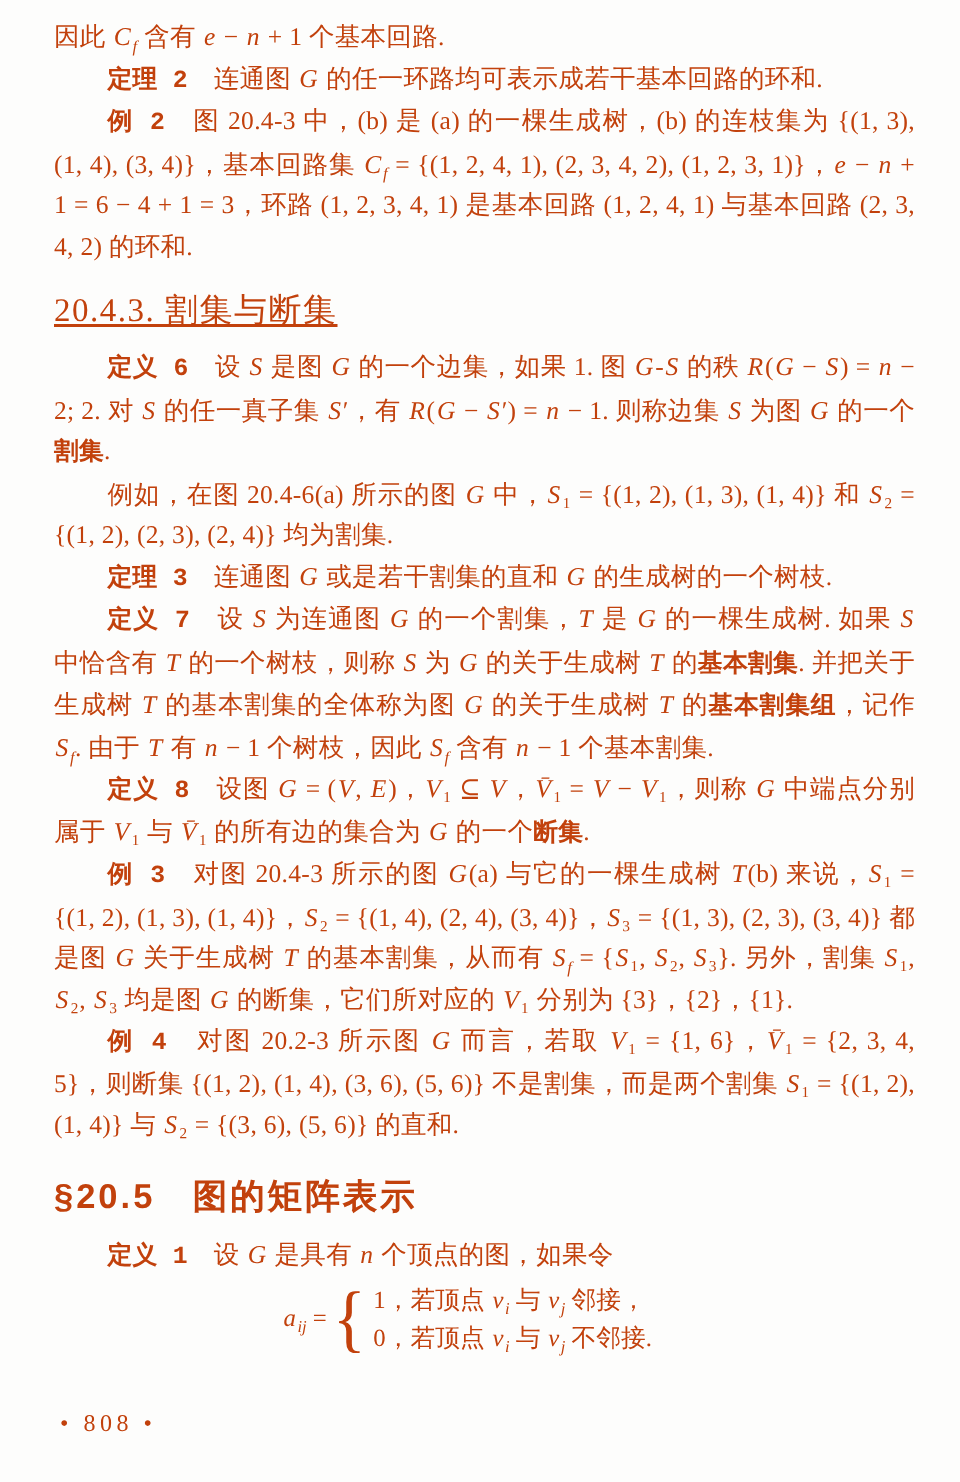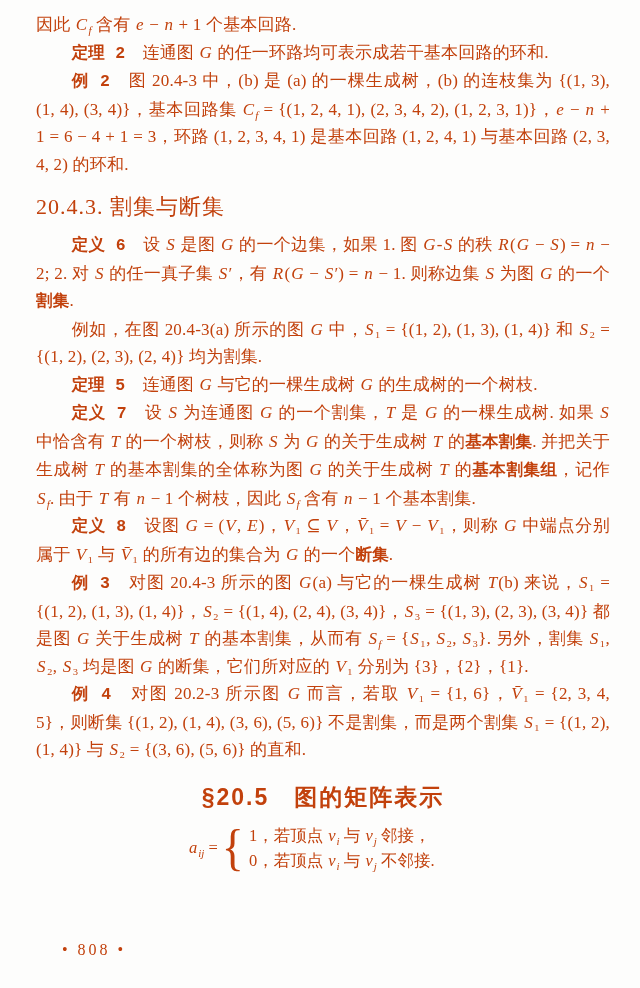--- a/index.html
+++ b/index.html
@@ -43,26 +43,26 @@
     font-family: "Liberation Serif", "DejaVu Serif", serif;
     font-size: 11px;
     line-height: 0;
   }
   h3.subsection {
     margin: 14px 0 9px 0;
     font-size: 22px;
     font-weight: 400;
     letter-spacing: 1px;
     font-family: "Liberation Serif", "DejaVu Serif", serif;
+    text-decoration: underline;
   }
   h2.chapter {
     margin: 18px 0 10px 0;
     font-size: 23px;
     font-weight: 700;
-    text-align: center;
     letter-spacing: 2px;
     font-family: "Liberation Sans", "DejaVu Sans", sans-serif;
   }
   .formula {
     display: flex;
     align-items: center;
     margin: 3px 0 17px 152px;
     font-size: 16.5px;
   }
   .formula .lhs { margin-right: 4px; }
@@ -71,44 +71,45 @@
     font-size: 46px;
     font-weight: 400;
     line-height: 1;
     margin-right: 5px;
     transform: scaleY(1.08);
   }
   .formula .cases { display: flex; flex-direction: column; }
   .formula .case-line { line-height: 25px; text-align: left; }
   .footer {
     position: absolute;
-    left: 62px;
+    left: 40px;
     top: 941px;
     font-size: 16px;
     letter-spacing: 3px;
     font-family: "Liberation Serif", "DejaVu Serif", serif;
   }
 </style>
 </head>
 <body>
 
 <div class="sheet">
   <div class="page-body">
       <p class="para"><span>因此 </span><span class="mi">C</span><sub class="msub">f</sub><span> 含有 </span><span class="mi">e</span><span> − </span><span class="mi">n</span><span> + 1 个基本回路.</span></p>
       <p class="para indent"><span class="b">定理 2</span><span>　连通图 </span><span class="mi">G</span><span> 的任一环路均可表示成若干基本回路的环和.</span></p>
       <p class="para indent"><span class="b">例 2</span><span>　图 20.4-3 中，(b) 是 (a) 的一棵生成树，(b) 的连枝集为 {(1, 3), (1, 4), (3, 4)}，基本回路集 </span><span class="mi">C</span><sub class="msub">f</sub><span> = {(1, 2, 4, 1), (2, 3, 4, 2), (1, 2, 3, 1)}，</span><span class="mi">e</span><span> − </span><span class="mi">n</span><span> + 1 = 6 − 4 + 1 = 3，环路 (1, 2, 3, 4, 1) 是基本回路 (1, 2, 4, 1) 与基本回路 (2, 3, 4, 2) 的环和.</span></p>
       <h3 class="subsection">20.4.3. 割集与断集</h3>
       <p class="para indent"><span class="b">定义 6</span><span>　设 </span><span class="mi">S</span><span> 是图 </span><span class="mi">G</span><span> 的一个边集，如果 1. 图 </span><span class="mi">G</span><span>-</span><span class="mi">S</span><span> 的秩 </span><span class="mi">R</span><span>(</span><span class="mi">G</span><span> − </span><span class="mi">S</span><span>) = </span><span class="mi">n</span><span> − 2; 2. 对 </span><span class="mi">S</span><span> 的任一真子集 </span><span class="mi">S′</span><span>，有 </span><span class="mi">R</span><span>(</span><span class="mi">G</span><span> − </span><span class="mi">S′</span><span>) = </span><span class="mi">n</span><span> − 1. 则称边集 </span><span class="mi">S</span><span> 为图 </span><span class="mi">G</span><span> 的一个</span><span class="b">割集</span><span>.</span></p>
-      <p class="para indent"><span>例如，在图 20.4-3(a) 所示的图 </span><span class="mi">G</span><span> 中，</span><span class="mi">S</span><span>₁ = {(1, 2), (1, 3), (1, 4)} 和 </span><span class="mi">S</span><span>₂ = {(1, 2), (2, 3), (2, 4)} 均为割集.</span></p>
-      <p class="para indent"><span class="b">定理 5</span><span>　连通图 </span><span class="mi">G</span><span> 与它的一棵生成树 </span><span class="mi">G</span><span> 的生成树的一个树枝.</span></p>
+      <p class="para indent"><span>例如，在图 20.4-6(a) 所示的图 </span><span class="mi">G</span><span> 中，</span><span class="mi">S</span><span>₁ = {(1, 2), (1, 3), (1, 4)} 和 </span><span class="mi">S</span><span>₂ = {(1, 2), (2, 3), (2, 4)} 均为割集.</span></p>
+      <p class="para indent"><span class="b">定理 3</span><span>　连通图 </span><span class="mi">G</span><span> 或是若干割集的直和 </span><span class="mi">G</span><span> 的生成树的一个树枝.</span></p>
       <p class="para indent"><span class="b">定义 7</span><span>　设 </span><span class="mi">S</span><span> 为连通图 </span><span class="mi">G</span><span> 的一个割集，</span><span class="mi">T</span><span> 是 </span><span class="mi">G</span><span> 的一棵生成树. 如果 </span><span class="mi">S</span><span> 中恰含有 </span><span class="mi">T</span><span> 的一个树枝，则称 </span><span class="mi">S</span><span> 为 </span><span class="mi">G</span><span> 的关于生成树 </span><span class="mi">T</span><span> 的</span><span class="b">基本割集</span><span>. 并把关于生成树 </span><span class="mi">T</span><span> 的基本割集的全体称为图 </span><span class="mi">G</span><span> 的关于生成树 </span><span class="mi">T</span><span> 的</span><span class="b">基本割集组</span><span>，记作 </span><span class="mi">S</span><sub class="msub">f</sub><span>. 由于 </span><span class="mi">T</span><span> 有 </span><span class="mi">n</span><span> − 1 个树枝，因此 </span><span class="mi">S</span><sub class="msub">f</sub><span> 含有 </span><span class="mi">n</span><span> − 1 个基本割集.</span></p>
       <p class="para indent"><span class="b">定义 8</span><span>　设图 </span><span class="mi">G</span><span> = (</span><span class="mi">V</span><span>, </span><span class="mi">E</span><span>)，</span><span class="mi">V</span><span>₁ ⊆ </span><span class="mi">V</span><span>，</span><span class="mi">V̄</span><span>₁ = </span><span class="mi">V</span><span> − </span><span class="mi">V</span><span>₁，则称 </span><span class="mi">G</span><span> 中端点分别属于 </span><span class="mi">V</span><span>₁ 与 </span><span class="mi">V̄</span><span>₁ 的所有边的集合为 </span><span class="mi">G</span><span> 的一个</span><span class="b">断集</span><span>.</span></p>
       <p class="para indent"><span class="b">例 3</span><span>　对图 20.4-3 所示的图 </span><span class="mi">G</span><span>(a) 与它的一棵生成树 </span><span class="mi">T</span><span>(b) 来说，</span><span class="mi">S</span><span>₁ = {(1, 2), (1, 3), (1, 4)}，</span><span class="mi">S</span><span>₂ = {(1, 4), (2, 4), (3, 4)}，</span><span class="mi">S</span><span>₃ = {(1, 3), (2, 3), (3, 4)} 都是图 </span><span class="mi">G</span><span> 关于生成树 </span><span class="mi">T</span><span> 的基本割集，从而有 </span><span class="mi">S</span><sub class="msub">f</sub><span> = {</span><span class="mi">S</span><span>₁, </span><span class="mi">S</span><span>₂, </span><span class="mi">S</span><span>₃}. 另外，割集 </span><span class="mi">S</span><span>₁, </span><span class="mi">S</span><span>₂, </span><span class="mi">S</span><span>₃ 均是图 </span><span class="mi">G</span><span> 的断集，它们所对应的 </span><span class="mi">V</span><span>₁ 分别为 {3}，{2}，{1}.</span></p>
       <p class="para indent"><span class="b">例 4</span><span>　对图 20.2-3 所示图 </span><span class="mi">G</span><span> 而言，若取 </span><span class="mi">V</span><span>₁ = {1, 6}，</span><span class="mi">V̄</span><span>₁ = {2, 3, 4, 5}，则断集 {(1, 2), (1, 4), (3, 6), (5, 6)} 不是割集，而是两个割集 </span><span class="mi">S</span><span>₁ = {(1, 2), (1, 4)} 与 </span><span class="mi">S</span><span>₂ = {(3, 6), (5, 6)} 的直和.</span></p>
       <h2 class="chapter">§20.5　图的矩阵表示</h2>
+      <p class="para indent"><span class="b">定义 1</span><span>　设 </span><span class="mi">G</span><span> 是具有 </span><span class="mi">n</span><span> 个顶点的图，如果令</span></p>
       <div class="formula">
         <span class="lhs"><span class="mi">a</span><sub class="msub">ij</sub><span> = </span></span>
         <span class="brace">{</span>
         <div class="cases">
           <div class="case-line"><span>1，若顶点 </span><span class="mi">v</span><sub class="msub">i</sub><span> 与 </span><span class="mi">v</span><sub class="msub">j</sub><span> 邻接，</span></div>
           <div class="case-line"><span>0，若顶点 </span><span class="mi">v</span><sub class="msub">i</sub><span> 与 </span><span class="mi">v</span><sub class="msub">j</sub><span> 不邻接.</span></div>
         </div>
       </div>
     </div>
   <div class="footer">• 808 •</div>

